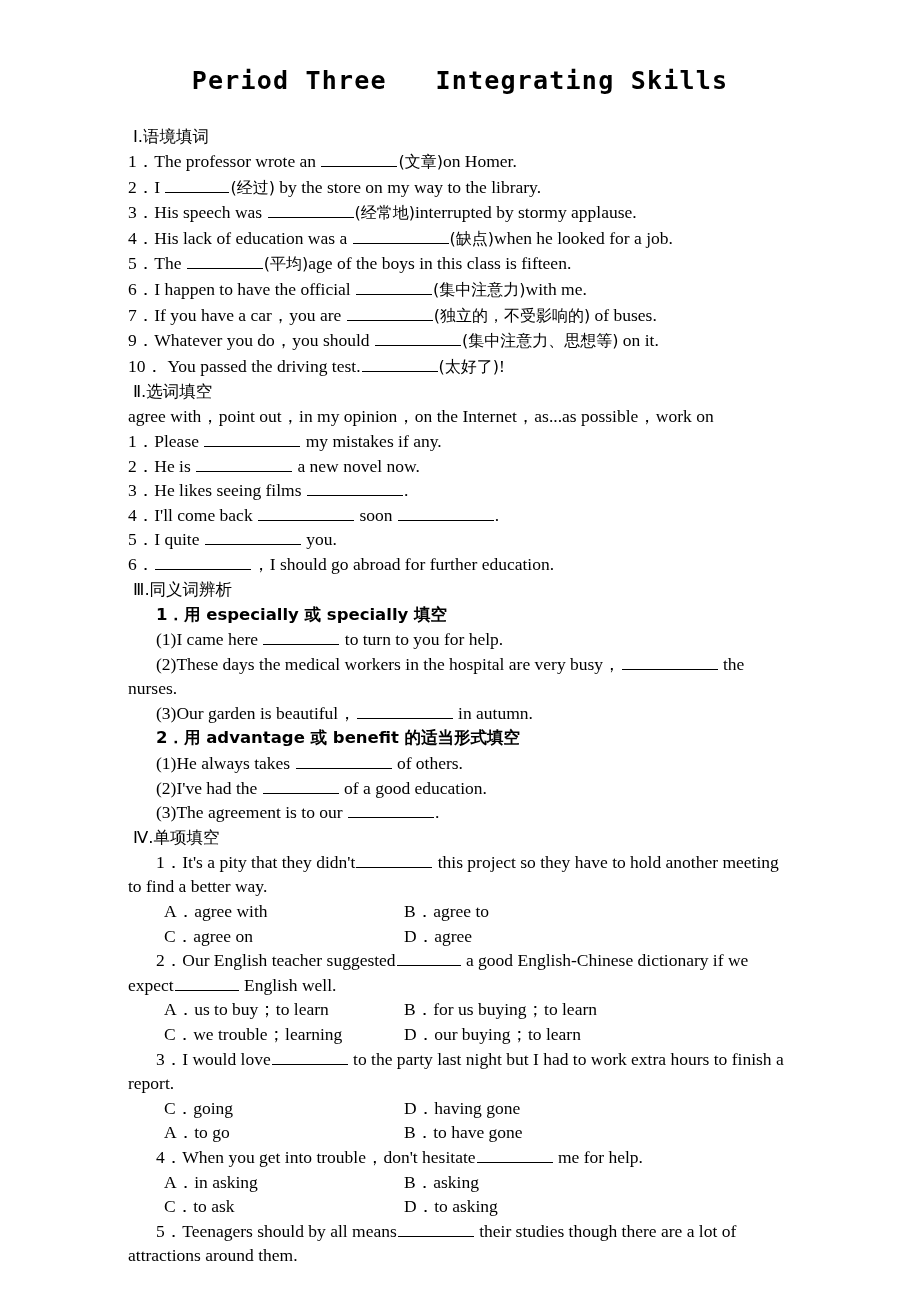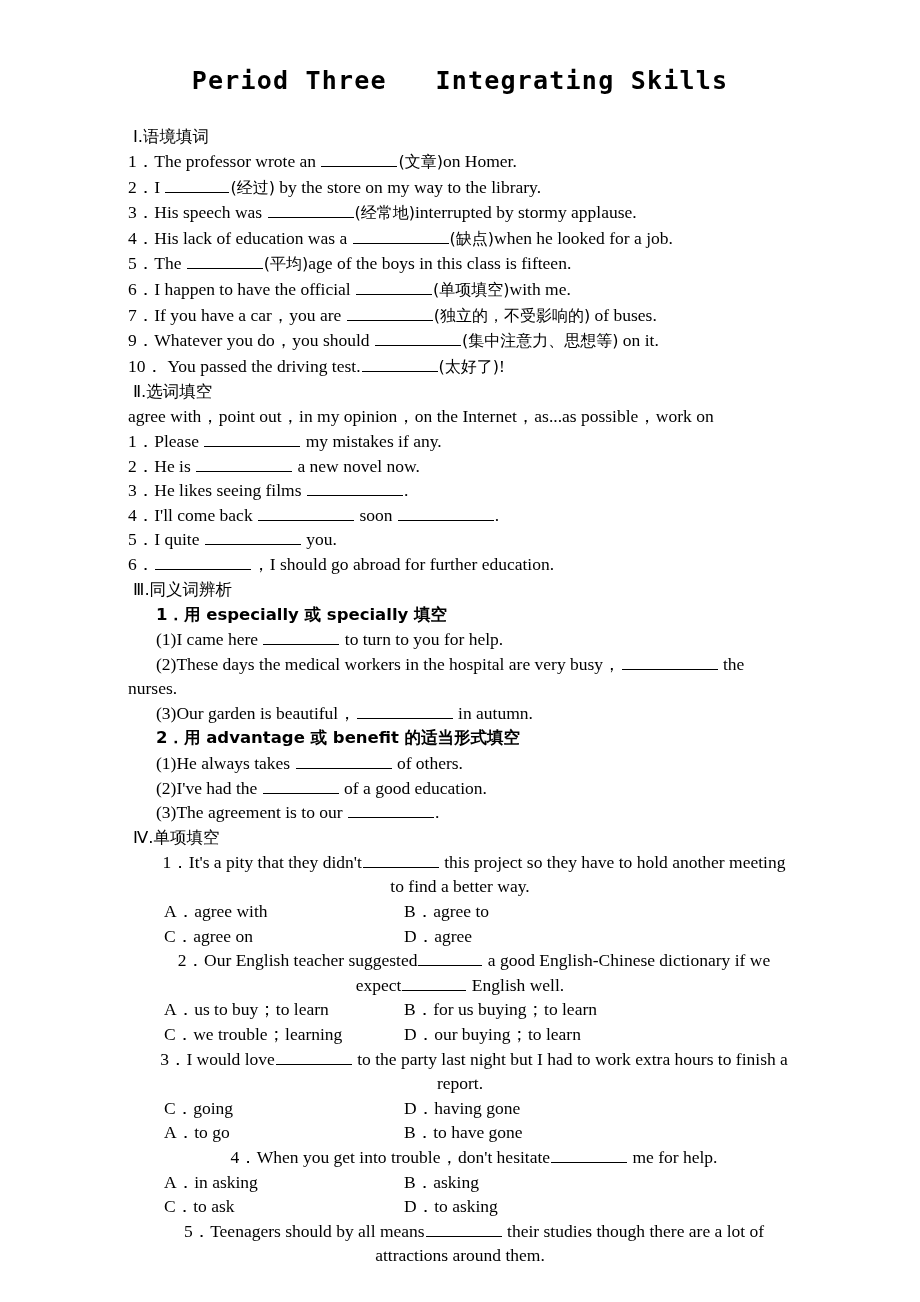--- a/index.html
+++ b/index.html
@@ -63,21 +63,20 @@
     font-size: 16.5px;
   }
   
   .item-wrap {
     padding-left: 28px;
     text-indent: -28px;
   }
   .item-hang {
     padding-left: 0;
     text-indent: 28px;
-    text-align: center;
   }
 
   .plain {
     padding-left: 0;
     text-indent: 0;
   }
 
   .sub {
     padding-left: 28px;
     text-indent: 0;
@@ -146,21 +145,21 @@
     <div class="line item-wrap"><span>1．</span><span>The professor wrote an </span><span class="blank b-l"></span><span class="cnchar">(文章)</span><span>on Homer.</span></div>
 
     <div class="line item-wrap"><span>2．</span><span>I </span><span class="blank b-m"></span><span class="cnchar">(经过)</span><span> by the store on my way to the library.</span></div>
 
     <div class="line item-wrap"><span>3．</span><span>His speech was </span><span class="blank b-xl"></span><span class="cnchar">(经常地)</span><span>interrupted by stormy applause.</span></div>
 
     <div class="line item-wrap"><span>4．</span><span>His lack of education was a </span><span class="blank b-xxl"></span><span class="cnchar">(缺点)</span><span>when he looked for a job.</span></div>
 
     <div class="line item-wrap"><span>5．</span><span>The </span><span class="blank b-l"></span><span class="cnchar">(平均)</span><span>age of the boys in this class is fifteen.</span></div>
 
-    <div class="line item-wrap"><span>6．</span><span>I happen to have the official </span><span class="blank b-l"></span><span class="cnchar">(单项填空)</span><span>with me.</span></div>
+    <div class="line item-wrap"><span>6．</span><span>I happen to have the official </span><span class="blank b-l"></span><span class="cnchar">(集中注意力)</span><span>with me.</span></div>
 
     <div class="line item-wrap"><span>7．</span><span>If you have a car，you are </span><span class="blank b-xl"></span><span class="cnchar">(独立的，不受影响的)</span><span> of buses.</span></div>
 
 
     <div class="line item-wrap"><span>9．</span><span>Whatever you do，you should </span><span class="blank b-xl"></span><span class="cnchar">(集中注意力、思想等)</span><span> on it.</span></div>
 
     <div class="line item-wrap"><span>10．</span>&nbsp;<span>You passed the driving test.</span><span class="blank b-l"></span><span class="cnchar">(太好了)</span><span>!</span></div>
 
     <div class="line sec-head"><span class="cn">Ⅱ.选词填空</span></div>
 

